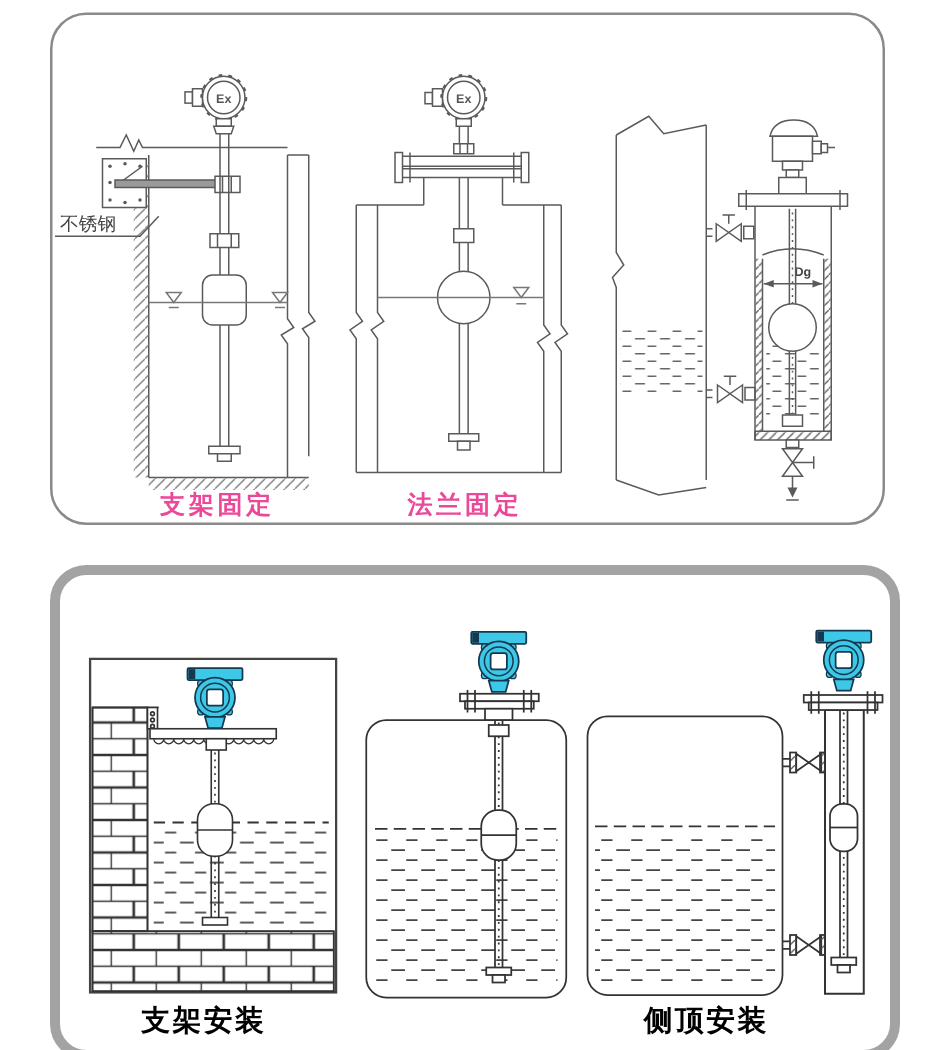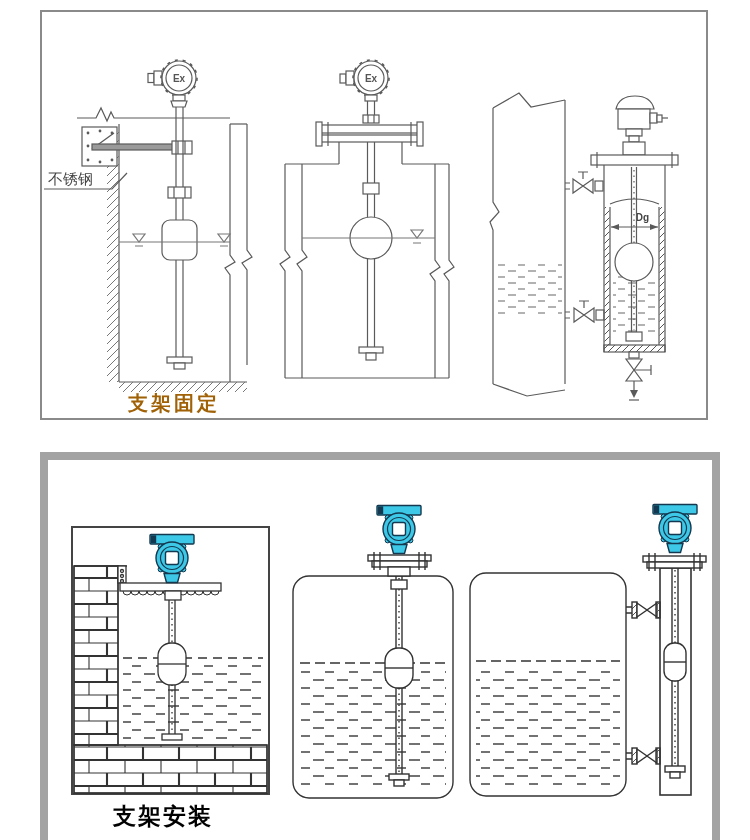--- a/index.html
+++ b/index.html
@@ -1,23 +1,23 @@
 <!DOCTYPE html>
 <html><head>
 <meta charset="utf-8">
 <style>
   html,body{margin:0;padding:0;background:#fff;}
   .page{position:relative;width:750px;height:840px;background:#ffffff;overflow:hidden;
         font-family:"Liberation Sans",sans-serif;}
-  .panel{position:absolute;background:#fff;}
+  .panel{position:absolute;background:#fff;border-radius:29px;}
   .panel-top{left:40px;top:10px;width:664px;height:406px;border:2px solid #8a8a8a;}
   .panel-bottom{left:40px;top:452px;width:664px;height:380px;border:8px solid #a3a3a3;}
   .panel svg{position:absolute;}
   .cap{position:absolute;width:200px;text-align:center;white-space:nowrap;}
-  .cap-top{top:378px;font-size:20px;font-weight:600;color:#a16207;letter-spacing:3px;}
+  .cap-top{top:378px;font-size:20px;font-weight:600;color:#ec4899;letter-spacing:3px;}
   .cap-bottom{top:341px;font-size:23px;font-weight:800;color:#000;letter-spacing:2px;}
   text{font-family:"Liberation Sans",sans-serif;}
 </style>
 </head>
 <body>
 
 <div class="page">
 
   <svg width="0" height="0" style="position:absolute" aria-hidden="true">
     <defs>
@@ -224,20 +224,21 @@
         <rect x="162" y="300" width="10" height="6" fill="#fff"></rect>
         <path d="M159,307 h16 l-8,11 z M159,329 h16 l-8,-11 z" fill="#fff"></path>
         <path d="M167,318 H184 M184,313 V323"></path>
         <path d="M167,329 V340"></path>
         <path d="M167,346 l-4,-8 h8 z" fill="#5a5a5a" stroke="none"></path>
         <path d="M162,348 H172"></path>
       </g>
     </svg>
 
     <div class="cap cap-top" style="left:32px">支架固定</div>
+    <div class="cap cap-top" style="left:230px">法兰固定</div>
   </div>
 
   <div class="panel panel-bottom">
 
     <svg style="left:23px;top:66px" width="199" height="269" viewBox="0 0 199 269" fill="none" stroke="#333" stroke-width="1.3">
       <rect x="1" y="1" width="197" height="267" stroke="#444" stroke-width="2" fill="#fff"></rect>
       <g>
         <rect x="3" y="40" width="44" height="179" fill="url(#pat-brick)"></rect>
         <rect x="3" y="40" width="44" height="179"></rect>
         <path d="M3,40 H56"></path>
@@ -330,15 +331,16 @@
         <rect x="197" y="266" width="20" height="6" fill="#fff"></rect>
         <rect x="202" y="272" width="10" height="6" fill="#fff"></rect>
       </g>
       <g>
         <rect x="196" y="143" width="22" height="38" rx="10" fill="#fff"></rect>
         <path d="M196,162 H218"></path>
       </g>
     </svg>
 
     <div class="cap cap-bottom" style="left:15px">支架安装</div>
+    <div class="cap cap-bottom" style="left:417px">侧顶安装</div>
   </div>
 
 </div>
 
 </body></html>

